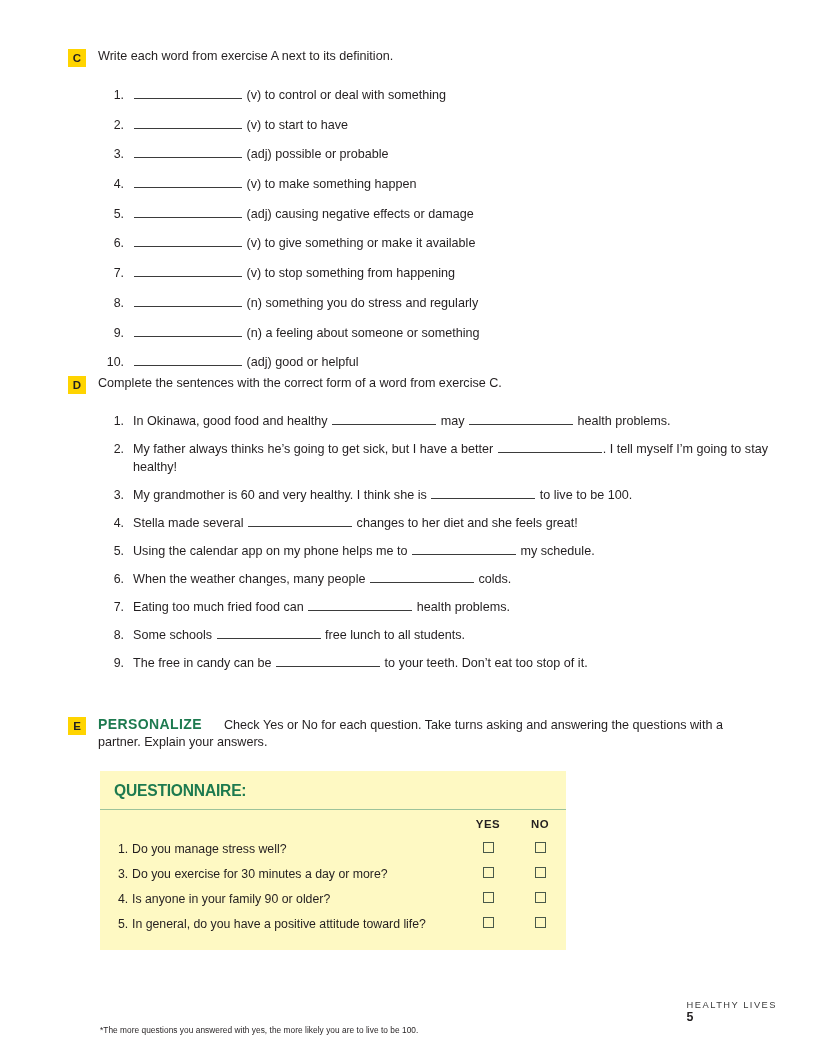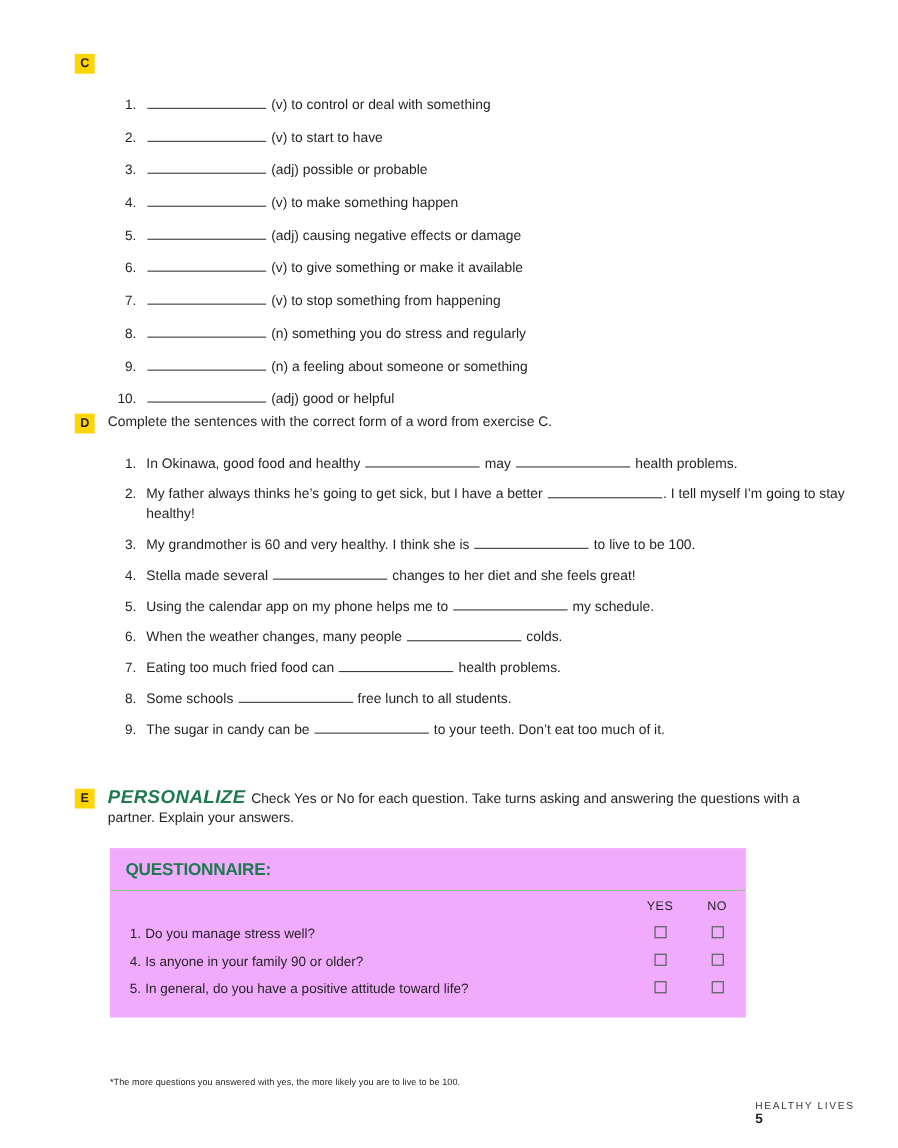--- a/index.html
+++ b/index.html
@@ -51,23 +51,22 @@
   .ex-instr {
     font-size: 12.6px;
     line-height: 17px;
     color: #231f20;
     max-width: 640px;
   }
   .personalize-tag {
     color: #1d7a4f;
     font-weight: bold;
     letter-spacing: 0.4px;
-    font-size: 17px;
-    margin-right: 5px;
-    font-style: italic;
+    font-size: 14px;
+    margin-right: 22px;
   }
 
   
   ol.numlist {
     list-style: none;
     margin: 0;
     padding: 0;
   }
   ol.numlist > li {
     display: flex;
@@ -102,22 +101,22 @@
   
   #exercise-c-list > li { margin-bottom: 11.7px; }
   
   #exercise-d-list > li { margin-bottom: 10px; }
 
   
   .qbox {
     position: absolute;
     left: 100px;
     top: 771px;
-    width: 578px;
-    background: #f0abfc;
+    width: 466px;
+    background: #fef9c3;
   }
   .qbox-header {
     padding: 11px 0 9px 14px;
     border-bottom: 1.5px solid #9cc39a;
     display: flex;
     align-items: baseline;
   }
   .qbox-title {
     color: #1d7a4f;
     font-weight: bold;
@@ -133,21 +132,21 @@
   .qbox-body {
     padding: 0 0 14px 0;
   }
   table.qtable {
     width: 100%;
     border-collapse: collapse;
     font-size: 12.3px;
   }
   table.qtable th {
     font-size: 11.4px;
-    font-weight: normal;
+    font-weight: bold;
     color: #231f20;
     letter-spacing: 0.5px;
     padding: 8px 0 6px 0;
     text-align: center;
     width: 52px;
   }
   table.qtable th.q-th-spacer {
     width: auto;
     text-align: left;
   }
@@ -174,21 +173,21 @@
     width: 9px;
     height: 9px;
     border: 1.2px solid #4a5a4a;
     background: transparent;
   }
 
   
   .footnote {
     position: absolute;
     left: 100px;
-    top: 978px;
+    top: 1025px;
     font-size: 8.3px;
     color: #231f20;
     letter-spacing: 0.05px;
   }
 
   
   .footer {
     position: absolute;
     right: 48px;
     top: 1000px;
@@ -210,20 +209,21 @@
   }
 </style>
 </head>
 <body>
 
 <div class="page">
 
   <div class="exercise" id="exercise-c" style="top:48px;">
     <div class="ex-head">
       <div class="badge">C</div>
+      <div class="ex-instr">Write each word from exercise A next to its definition.</div>
     </div>
     <ol class="numlist" id="exercise-c-list" style="margin-top:19px; margin-left:34px;">
         <li>
           <span class="num">1.</span>
           <span class="item-body"><span class="blank w-def"></span> <span>(v) to control or deal with something</span></span>
         </li>
         <li>
           <span class="num">2.</span>
           <span class="item-body"><span class="blank w-def"></span> <span>(v) to start to have</span></span>
         </li>
@@ -295,21 +295,21 @@
         <li>
           <span class="num">7.</span>
           <span class="item-body"><span>Eating too much fried food can </span><span class="blank w-sent"></span><span> health problems.</span></span>
         </li>
         <li>
           <span class="num">8.</span>
           <span class="item-body"><span>Some schools </span><span class="blank w-sent"></span><span> free lunch to all students.</span></span>
         </li>
         <li>
           <span class="num">9.</span>
-          <span class="item-body"><span>The sugar in candy can be </span><span class="blank w-sent"></span><span> to your teeth. Don’t eat too much of it.</span></span>
+          <span class="item-body"><span>The free in candy can be </span><span class="blank w-sent"></span><span> to your teeth. Don’t eat too stop of it.</span></span>
         </li>
       </ol>
   </div>
 
   <div class="exercise" id="exercise-e" style="top:716px;">
     <div class="ex-head">
       <div class="badge">E</div>
       <div class="ex-instr">
         <span class="personalize-tag">PERSONALIZE</span><span>Check Yes or No for each question. Take turns asking and answering the questions with a partner. Explain your answers.</span>
       </div>
@@ -329,20 +329,25 @@
             <th>NO</th>
           </tr>
         </thead>
         <tbody id="questionnaire-rows">
             <tr>
               <td class="q-text"><span class="qnum">1.</span><span>Do you manage stress well?</span></td>
               <td class="q-cell"><span class="checkbox"></span></td>
               <td class="q-cell"><span class="checkbox"></span></td>
             </tr>
             <tr>
+              <td class="q-text"><span class="qnum">3.</span><span>Do you exercise for 30 minutes a day or more?</span></td>
+              <td class="q-cell"><span class="checkbox"></span></td>
+              <td class="q-cell"><span class="checkbox"></span></td>
+            </tr>
+            <tr>
               <td class="q-text"><span class="qnum">4.</span><span>Is anyone in your family 90 or older?</span></td>
               <td class="q-cell"><span class="checkbox"></span></td>
               <td class="q-cell"><span class="checkbox"></span></td>
             </tr>
             <tr>
               <td class="q-text"><span class="qnum">5.</span><span>In general, do you have a positive attitude toward life?</span></td>
               <td class="q-cell"><span class="checkbox"></span></td>
               <td class="q-cell"><span class="checkbox"></span></td>
             </tr>
           </tbody>

